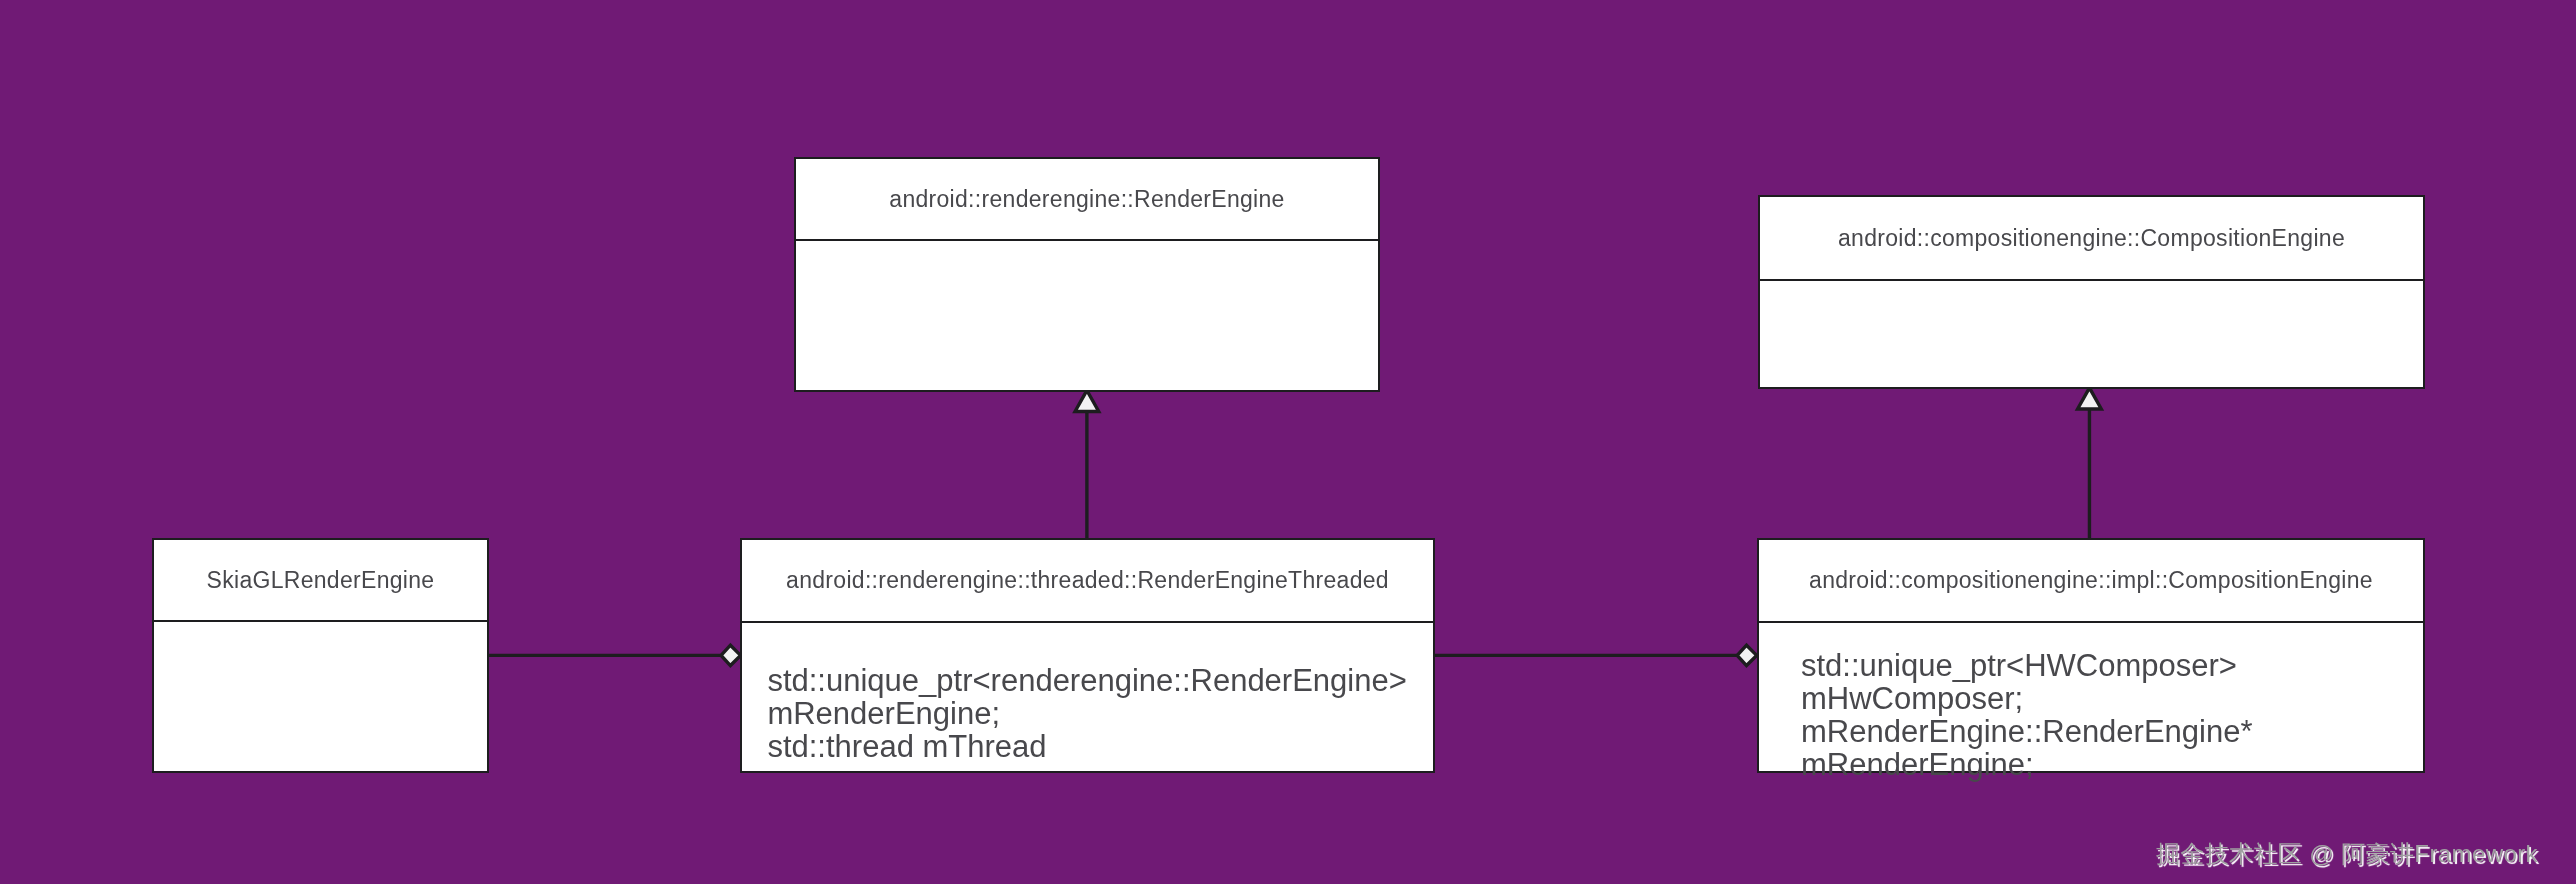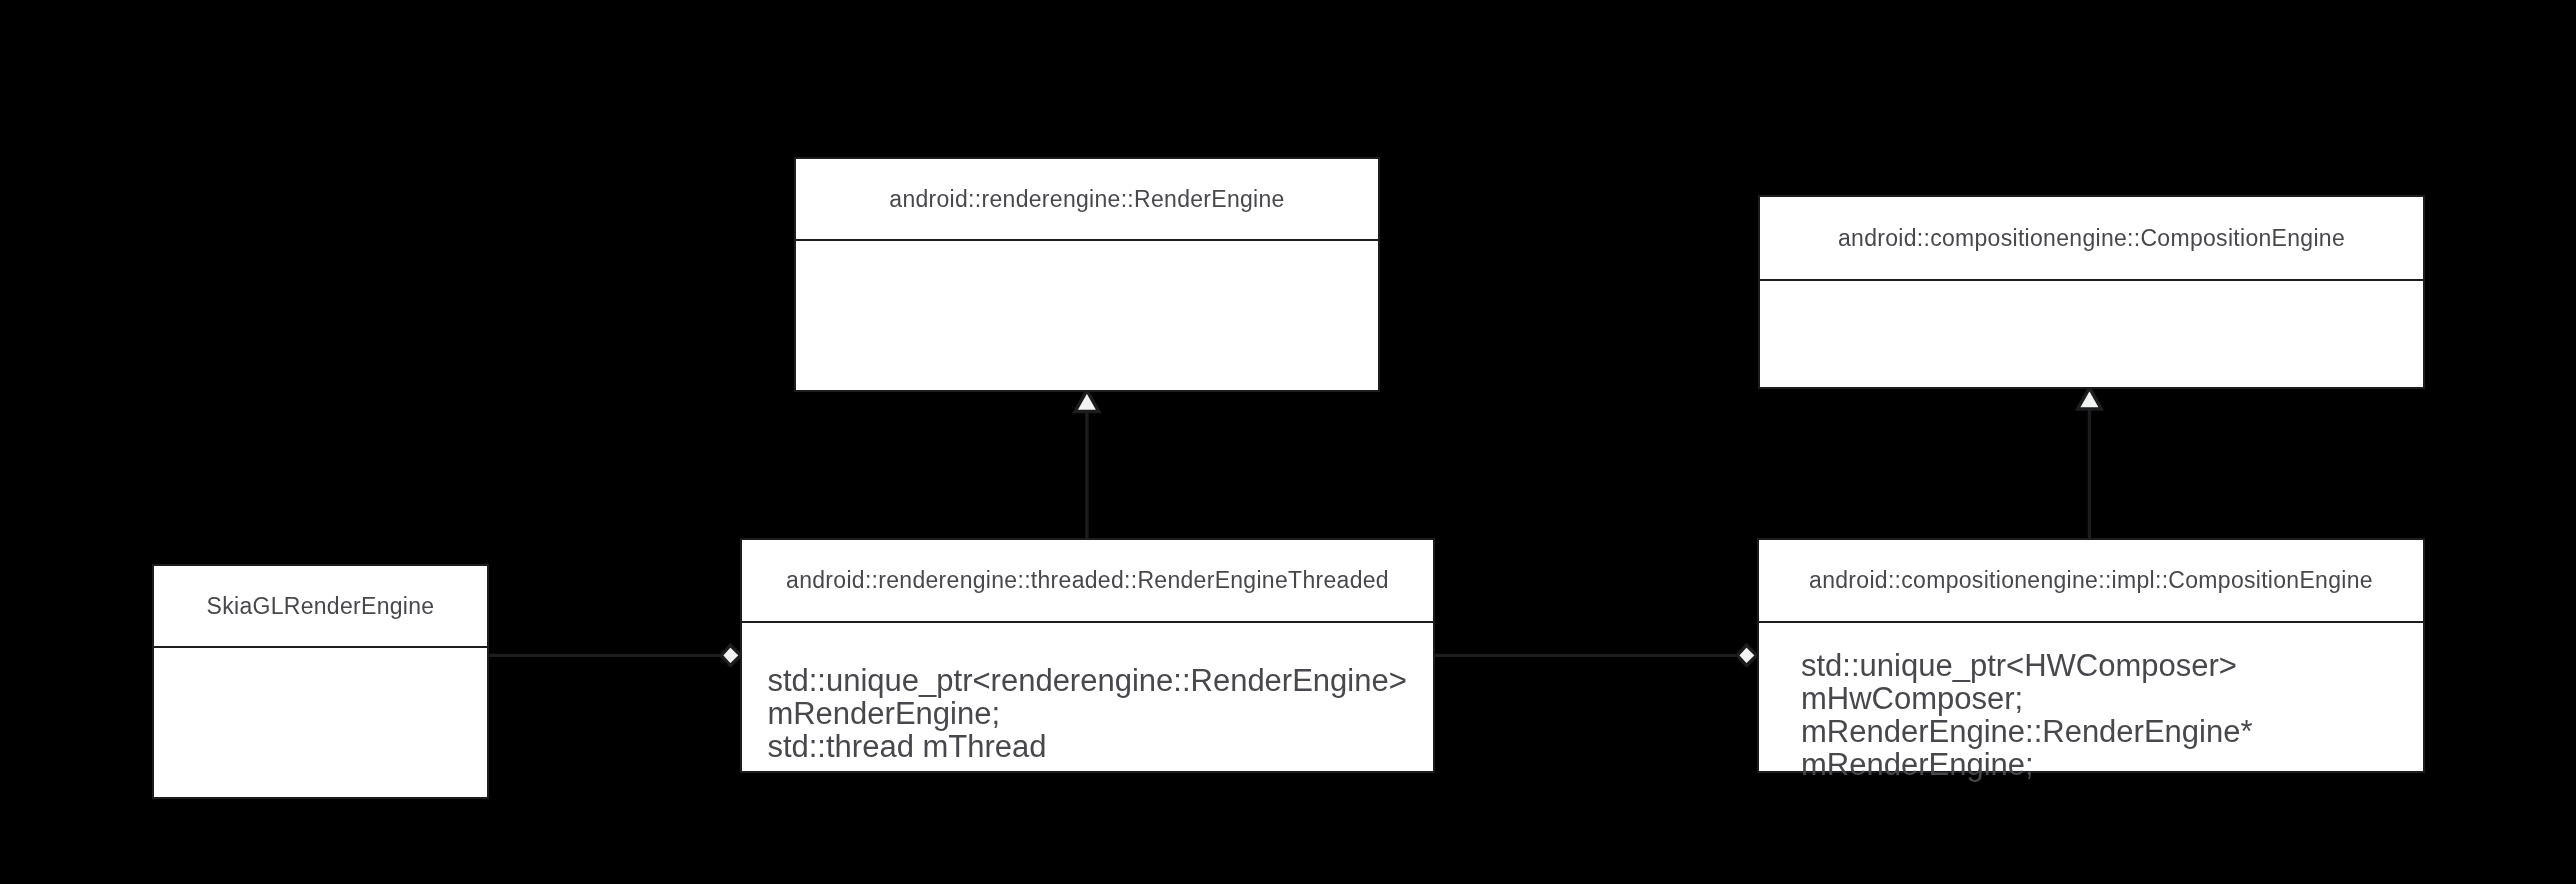--- a/index.html
+++ b/index.html
@@ -3,21 +3,21 @@
 <meta charset="utf-8">
 <style>
   html, body {
     margin: 0;
     padding: 0;
   }
   .canvas {
     position: relative;
     width: 2576px;
     height: 884px;
-    background: #000000;
+    background: #701a75;
     font-family: "Liberation Sans", "DejaVu Sans", sans-serif;
     overflow: hidden;
     text-decoration: underline;
   }
   .connectors {
     position: absolute;
     left: 0;
     top: 0;
     width: 2576px;
     height: 884px;
@@ -42,21 +42,21 @@
     box-sizing: border-box;
     font-size: 31px;
     color: #48484c;
     line-height: 33px;
   }
   
   #box-render-engine            { left: 794px;  top: 157px; width: 586px; height: 235px; }
   #box-render-engine .uml-title { height: 82px; }
   #box-composition-engine            { left: 1758px; top: 195px; width: 667px; height: 194px; }
   #box-composition-engine .uml-title { height: 84px; text-align: right; }
-  #box-skia-gl            { left: 152px;  top: 564px; width: 337px; height: 235px; }
+  #box-skia-gl            { left: 152px;  top: 538px; width: 337px; height: 235px; }
   #box-skia-gl .uml-title { height: 82px; }
   #box-render-engine-threaded            { left: 740px;  top: 538px; width: 695px; height: 235px; }
   #box-render-engine-threaded .uml-title { height: 83px; }
   #box-render-engine-threaded .uml-body  { padding: 41px 17px 0 25.4px; }
   #box-impl-composition-engine            { left: 1757px; top: 538px; width: 668px; height: 235px; }
   #box-impl-composition-engine .uml-title { height: 83px; }
   #box-impl-composition-engine .uml-body  { padding: 26px 17px 0 42px; }
   .watermark {
     position: absolute;
     right: 38px;
@@ -111,15 +111,16 @@
   </div>
 
   <div class="uml-class" id="box-impl-composition-engine">
     <div class="uml-title">android::compositionengine::impl::CompositionEngine</div>
     <div class="uml-body">
       <div>std::unique_ptr&lt;HWComposer&gt; mHwComposer;</div>
       <div>mRenderEngine::RenderEngine* mRenderEngine;</div>
     </div>
   </div>
 
+  <div class="watermark">掘金技术社区 @ 阿豪讲Framework</div>
 
 </div>
 
 
 </body></html>

